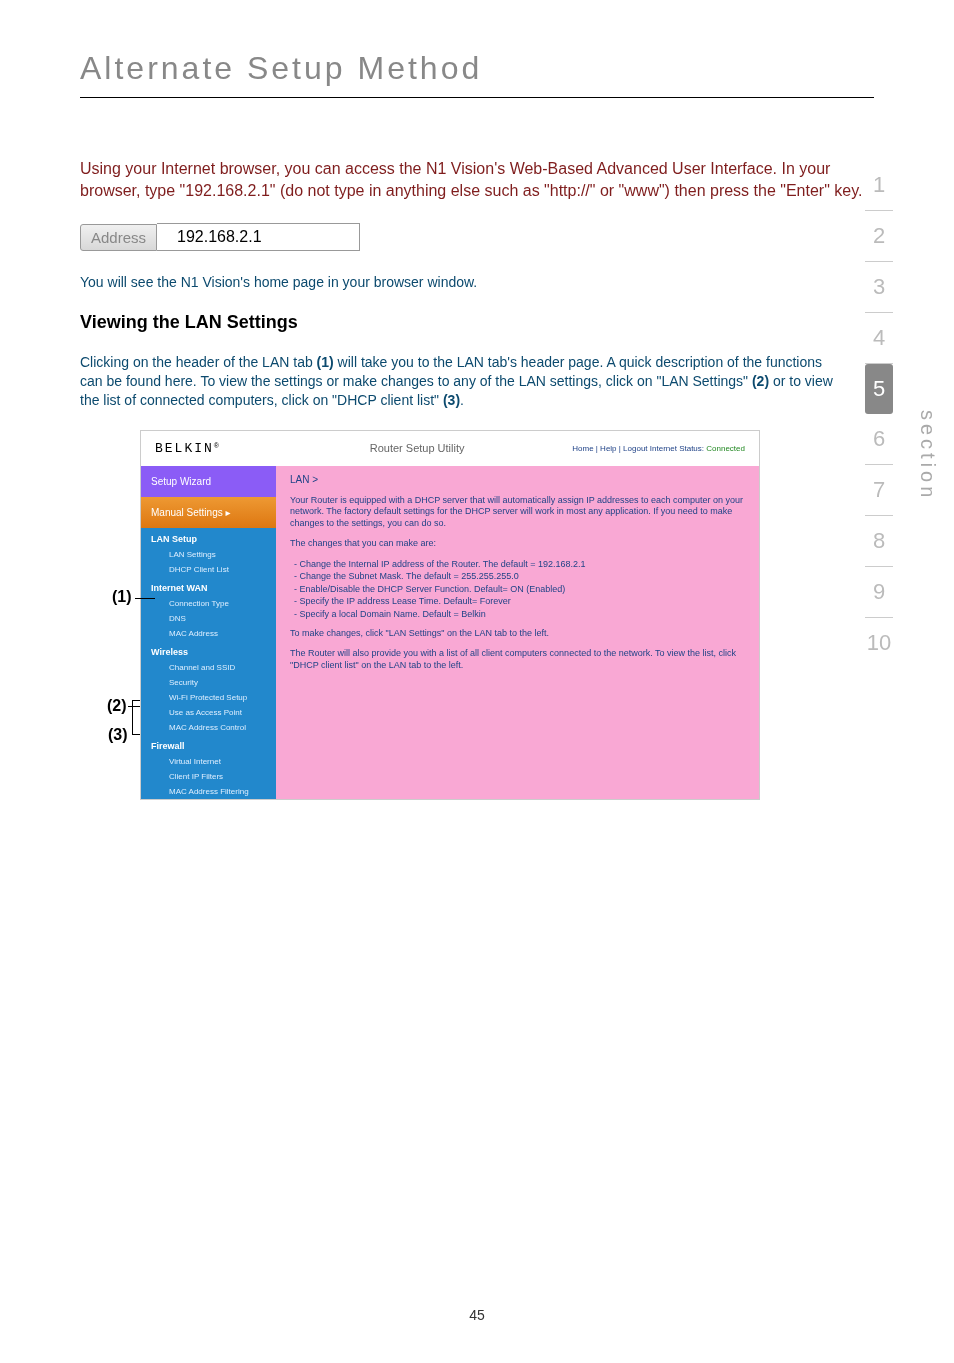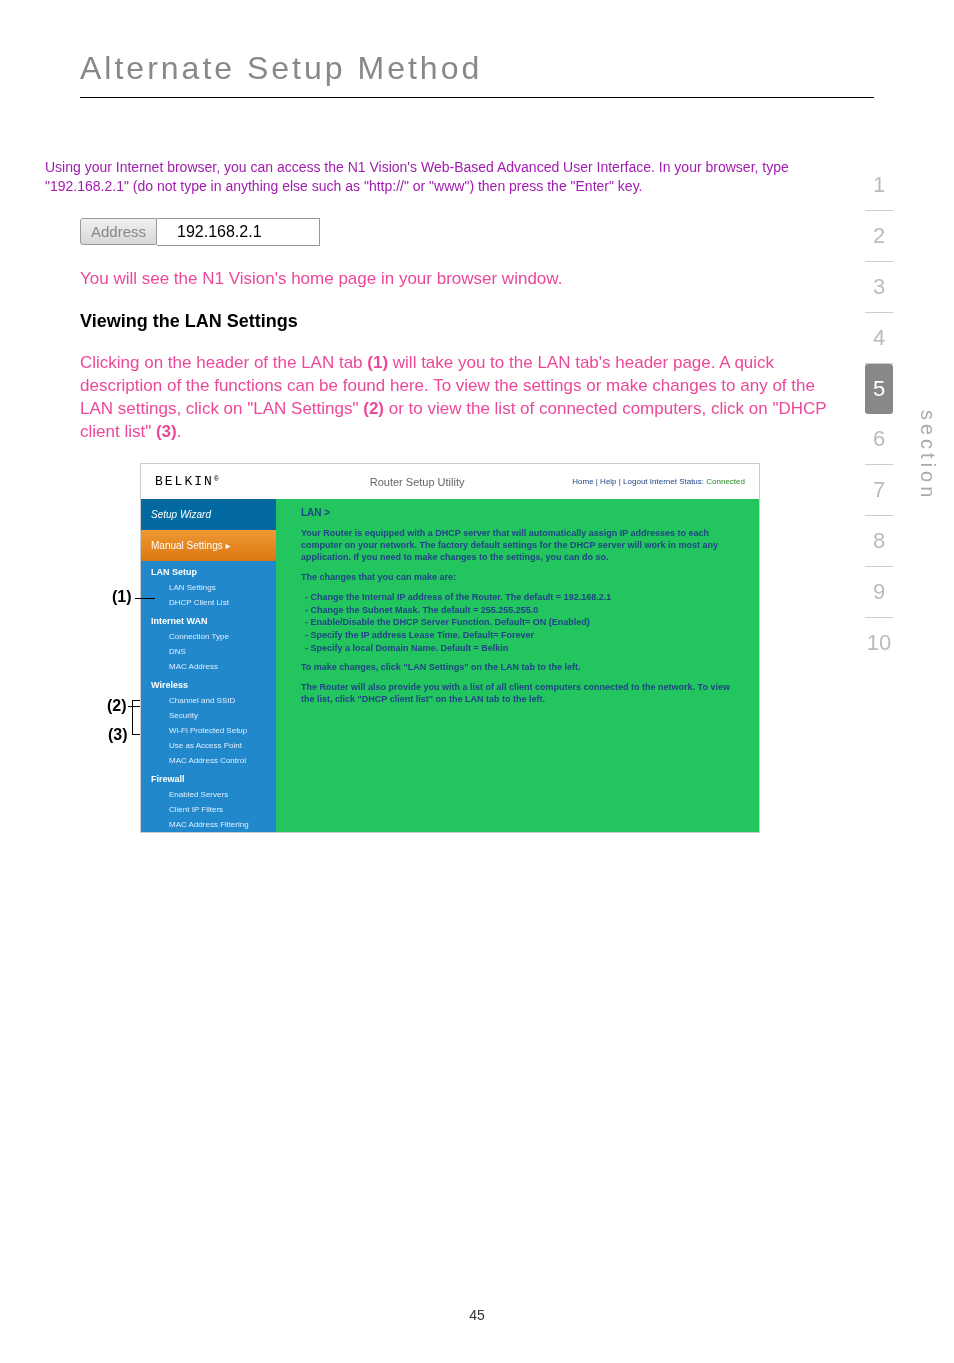--- a/index.html
+++ b/index.html
@@ -15,42 +15,42 @@
       font-weight: 300;
       color: #888;
       letter-spacing: 3px;
       padding: 50px 0 10px 80px;
     }
     .title-underline {
       border-bottom: 1px solid #000;
       margin: 0 80px;
     }
     .body-text {
+      font-size: 16px;
+      color: #7f1d1d;
+      line-height: 1.35;
+      margin: 60px 80px 0 80px;
+    }
+    .body-text-2 {
       font-size: 14px;
-      color: #a21caf;
-      line-height: 1.35;
-      margin: 60px 80px 0 45px;
-    }
-    .body-text-2 {
-      font-size: 17px;
-      color: #ec4899;
+      color: #0c4a6e;
       line-height: 1.35;
       margin: 20px 111px 0 80px;
     }
     .section-heading {
       font-size: 18px;
       font-weight: bold;
       color: #000;
       margin: 20px 80px 5px 80px;
     }
     .address-bar {
       display: flex;
       align-items: center;
       margin: 20px 0 20px 80px;
-      width: 240px;
+      width: 280px;
       height: 32px;
     }
     .address-label {
       background: linear-gradient(to bottom, #f0f0f0, #d8d8d8);
       border: 1px solid #999;
       border-radius: 3px 0 0 3px;
       padding: 4px 10px;
       font-size: 15px;
       color: #888;
     }
@@ -129,47 +129,45 @@
     }
     .router-body {
       display: flex;
     }
     .router-nav {
       width: 135px;
       background: #2288cc;
       color: #fff;
     }
     .router-nav-wizard {
-      background: #0369a1;
+      background: #8b5cf6;
       padding: 10px 10px;
       font-size: 10px;
-      font-style: italic;
     }
     .router-nav-manual {
       background: linear-gradient(to bottom, #ee9933, #dd7711);
       padding: 10px 10px;
       font-size: 10px;
       color: #fff;
     }
     .router-nav-section {
       padding: 6px 10px 3px 10px;
       font-weight: bold;
       font-size: 9px;
     }
     .router-nav-link {
       padding: 3px 10px 3px 28px;
       font-size: 8px;
       color: #ddeeff;
     }
     .router-content {
       flex: 1;
-      padding: 8px 25px;
-      background: #22c55e;
+      padding: 8px 14px;
+      background: #f9a8d4;
       color: #224488;
-      font-weight: bold;
     }
     .router-lan {
       color: #224488;
       font-size: 10px;
       margin-bottom: 10px;
     }
     .router-para {
       margin-bottom: 8px;
       line-height: 1.3;
     }
@@ -262,21 +260,21 @@
       <div class="router-nav-link">Connection Type</div>
       <div class="router-nav-link">DNS</div>
       <div class="router-nav-link">MAC Address</div>
       <div class="router-nav-section">Wireless</div>
       <div class="router-nav-link">Channel and SSID</div>
       <div class="router-nav-link">Security</div>
       <div class="router-nav-link">Wi-Fi Protected Setup</div>
       <div class="router-nav-link">Use as Access Point</div>
       <div class="router-nav-link">MAC Address Control</div>
       <div class="router-nav-section">Firewall</div>
-      <div class="router-nav-link">Enabled Servers</div>
+      <div class="router-nav-link">Virtual Internet</div>
       <div class="router-nav-link">Client IP Filters</div>
       <div class="router-nav-link">MAC Address Filtering</div>
     </div>
     <div class="router-content">
       <div class="router-lan">LAN &gt;</div>
       <div class="router-para">Your Router is equipped with a DHCP server that will automatically assign IP addresses to each computer on your network. The factory default settings for the DHCP server will work in most any application. If you need to make changes to the settings, you can do so.</div>
       <div class="router-para">The changes that you can make are:</div>
       <div class="router-bullet">- Change the Internal IP address of the Router. The default = 192.168.2.1</div>
       <div class="router-bullet">- Change the Subnet Mask. The default = 255.255.255.0</div>
       <div class="router-bullet">- Enable/Disable the DHCP Server Function. Default= ON (Enabled)</div>

